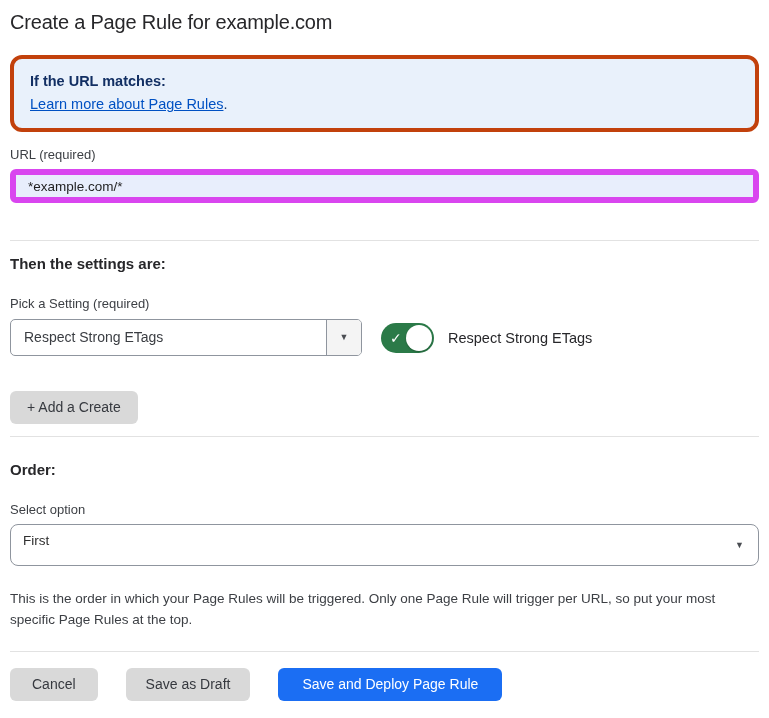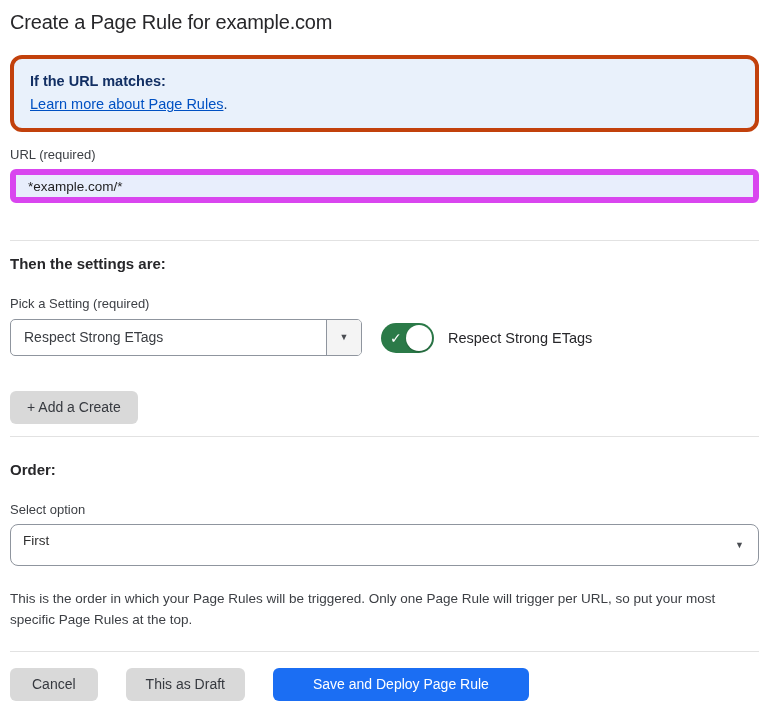--- a/index.html
+++ b/index.html
@@ -99,21 +99,21 @@
     padding: 0 12px; line-height: 31px; font-size: 13.5px; color: #2f2f2f;
   }
   .order-select .tri { position: absolute; right: 14px; top: 50%; transform: translateY(-50%); }
 
   .help-text {
     font-size: 13.5px; color: #3c3f44; line-height: 21px; margin-top: 22px;
     max-width: 745px;
   }
 
   .footer { margin-top: 16px; display: flex; gap: 28px; align-items: center; }
-  .btn-primary { background: #1b6ef3; color: #ffffff; padding: 0 40px; }
+  .btn-primary { background: #1b6ef3; color: #ffffff; padding: 0 24px; }
   .btn-cancel { padding: 0 22px; }
   .btn-draft { padding: 0 20px; }
 </style>
 </head>
 <body>
 
 <div class="container">
 
   <h1 class="page-title">Create a Page Rule for example.com</h1>
 
@@ -157,17 +157,17 @@
     <span class="select-value">First</span>
     <span class="tri">▼</span>
   </div>
 
   <p class="help-text">This is the order in which your Page Rules will be triggered. Only one Page Rule will trigger per URL, so put your most specific Page Rules at the top.</p>
 
   <hr class="divider divider-3">
 
   <div class="footer">
     <button class="btn btn-cancel">Cancel</button>
-    <button class="btn btn-draft">This as Draft</button>
+    <button class="btn btn-draft">Save as Draft</button>
     <button class="btn btn-primary">Save and Deploy Page Rule</button>
   </div>
 
 </div>
 
 </body></html>

